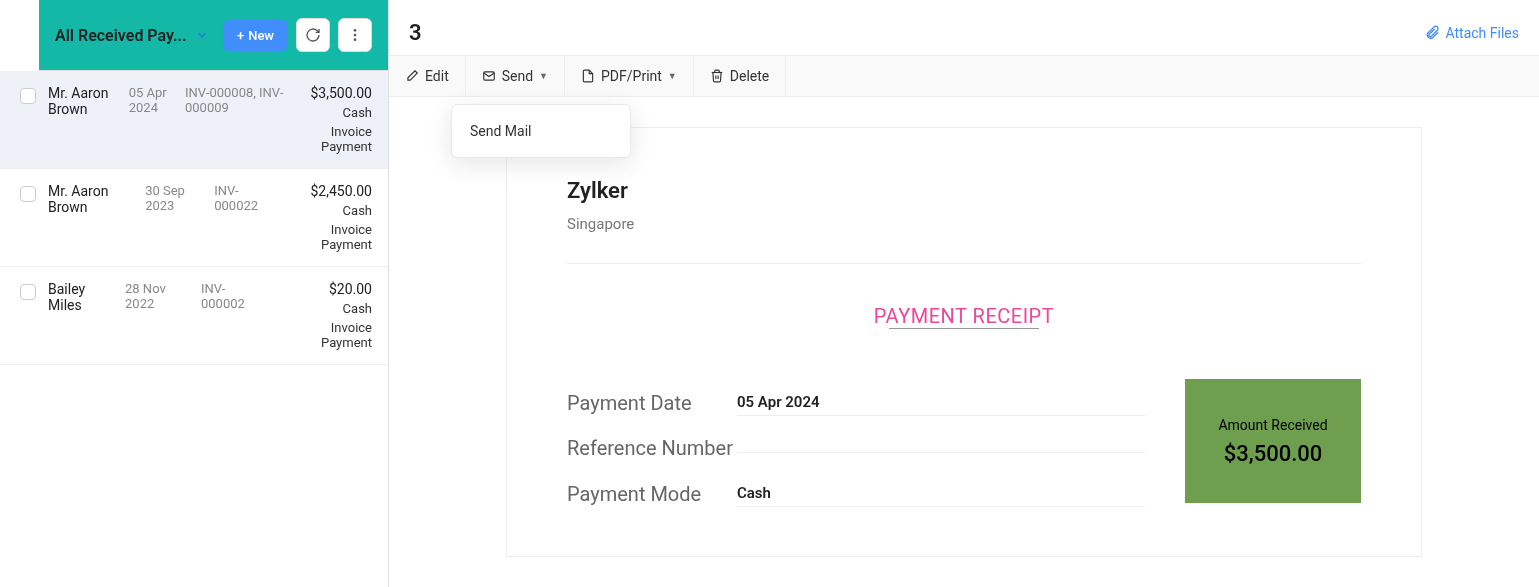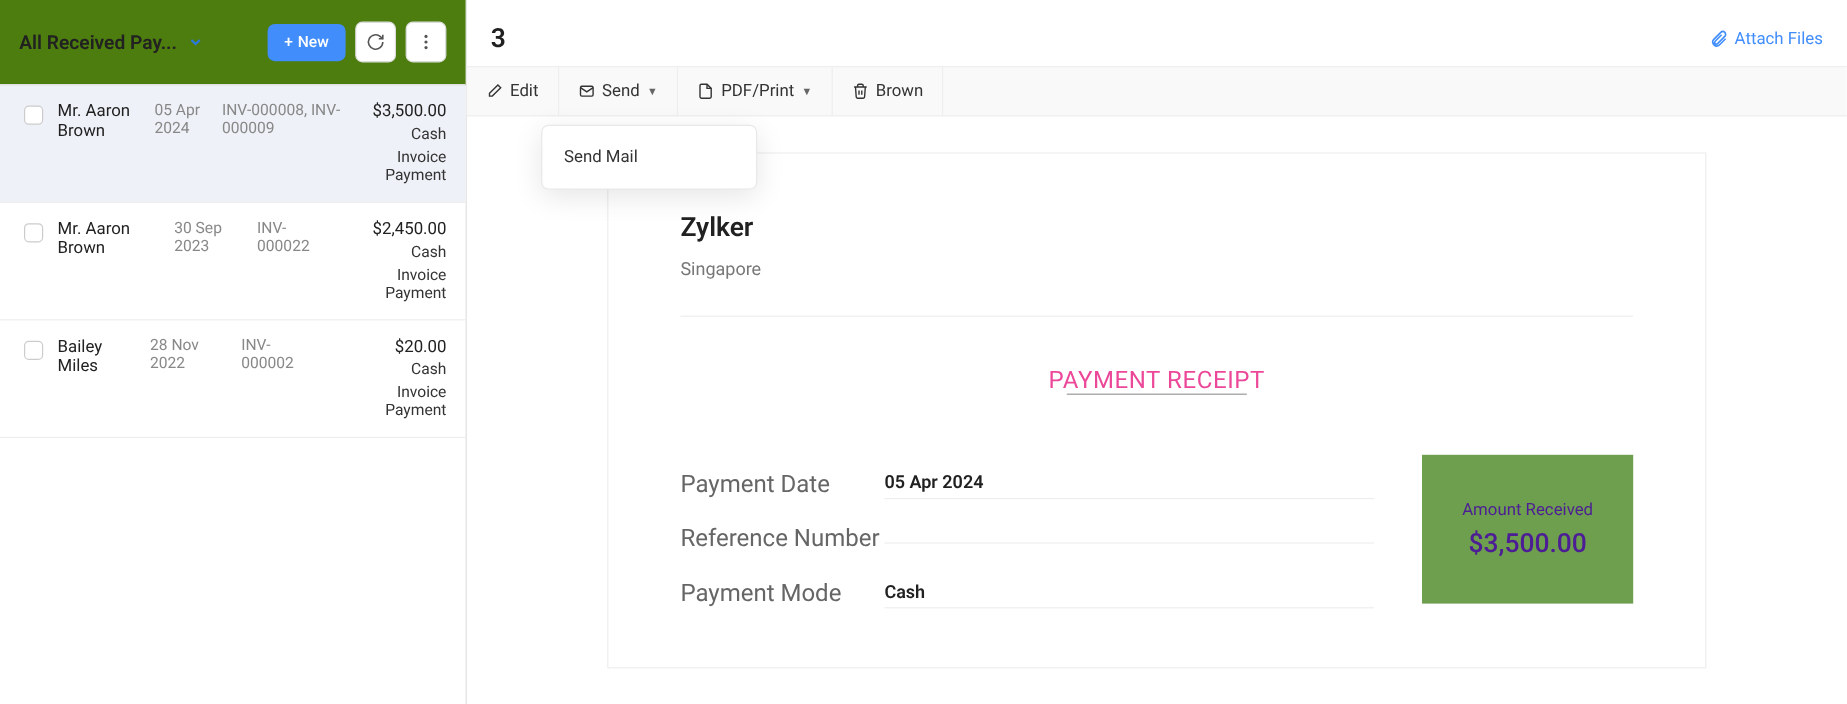--- a/index.html
+++ b/index.html
@@ -19,26 +19,27 @@
     }
     .sidebar {
       width: 389px;
       border-right: 1px solid #e0e0e0;
       height: 100%;
       display: flex;
       flex-direction: column;
       background: #fff;
     }
     .sidebar-header {
-      background: #4d7c0f;
+      background: #14b8a6;
       padding: 18px 16px;
       display: flex;
       align-items: center;
       justify-content: space-between;
       border-bottom: 1px solid #e0e0e0;
+      margin-left: 39px;
     }
     .sidebar-title-wrap {
       display: flex;
       align-items: center;
       gap: 8px;
       flex: 1;
       min-width: 0;
     }
     .sidebar-title {
       font-weight: 600;
@@ -287,21 +288,21 @@
       color: #212121;
       font-size: 15px;
       font-weight: 600;
       border-bottom: 1px solid #eee;
       padding: 4px 0;
     }
     .amount-box {
       width: 176px;
       height: 124px;
       background: #6e9f4f;
-      color: #4c1d95;
+      color: #000000;
       display: flex;
       flex-direction: column;
       align-items: center;
       justify-content: center;
       gap: 8px;
     }
     .amount-label {
       font-size: 14px;
     }
     .amount-value {
@@ -435,21 +436,21 @@
       <span>PDF/Print</span>
       <span class="caret-down">▼</span>
     </div>
     <div class="toolbar-item">
       <svg width="14" height="14" viewBox="0 0 24 24" fill="none" stroke="currentColor" stroke-width="2">
           <polyline points="3 6 5 6 21 6"></polyline>
           <path d="M19 6l-1 14a2 2 0 0 1-2 2H8a2 2 0 0 1-2-2L5 6"></path>
           <path d="M10 11v6M14 11v6"></path>
           <path d="M8 6V4a2 2 0 0 1 2-2h4a2 2 0 0 1 2 2v2"></path>
         </svg>
-      <span>Brown</span>
+      <span>Delete</span>
     </div>
   </div>
 
   <div class="dropdown">
     <div class="dropdown-item">
       <span>Send Mail</span>
     </div>
   </div>
 
   <div class="receipt-container">

